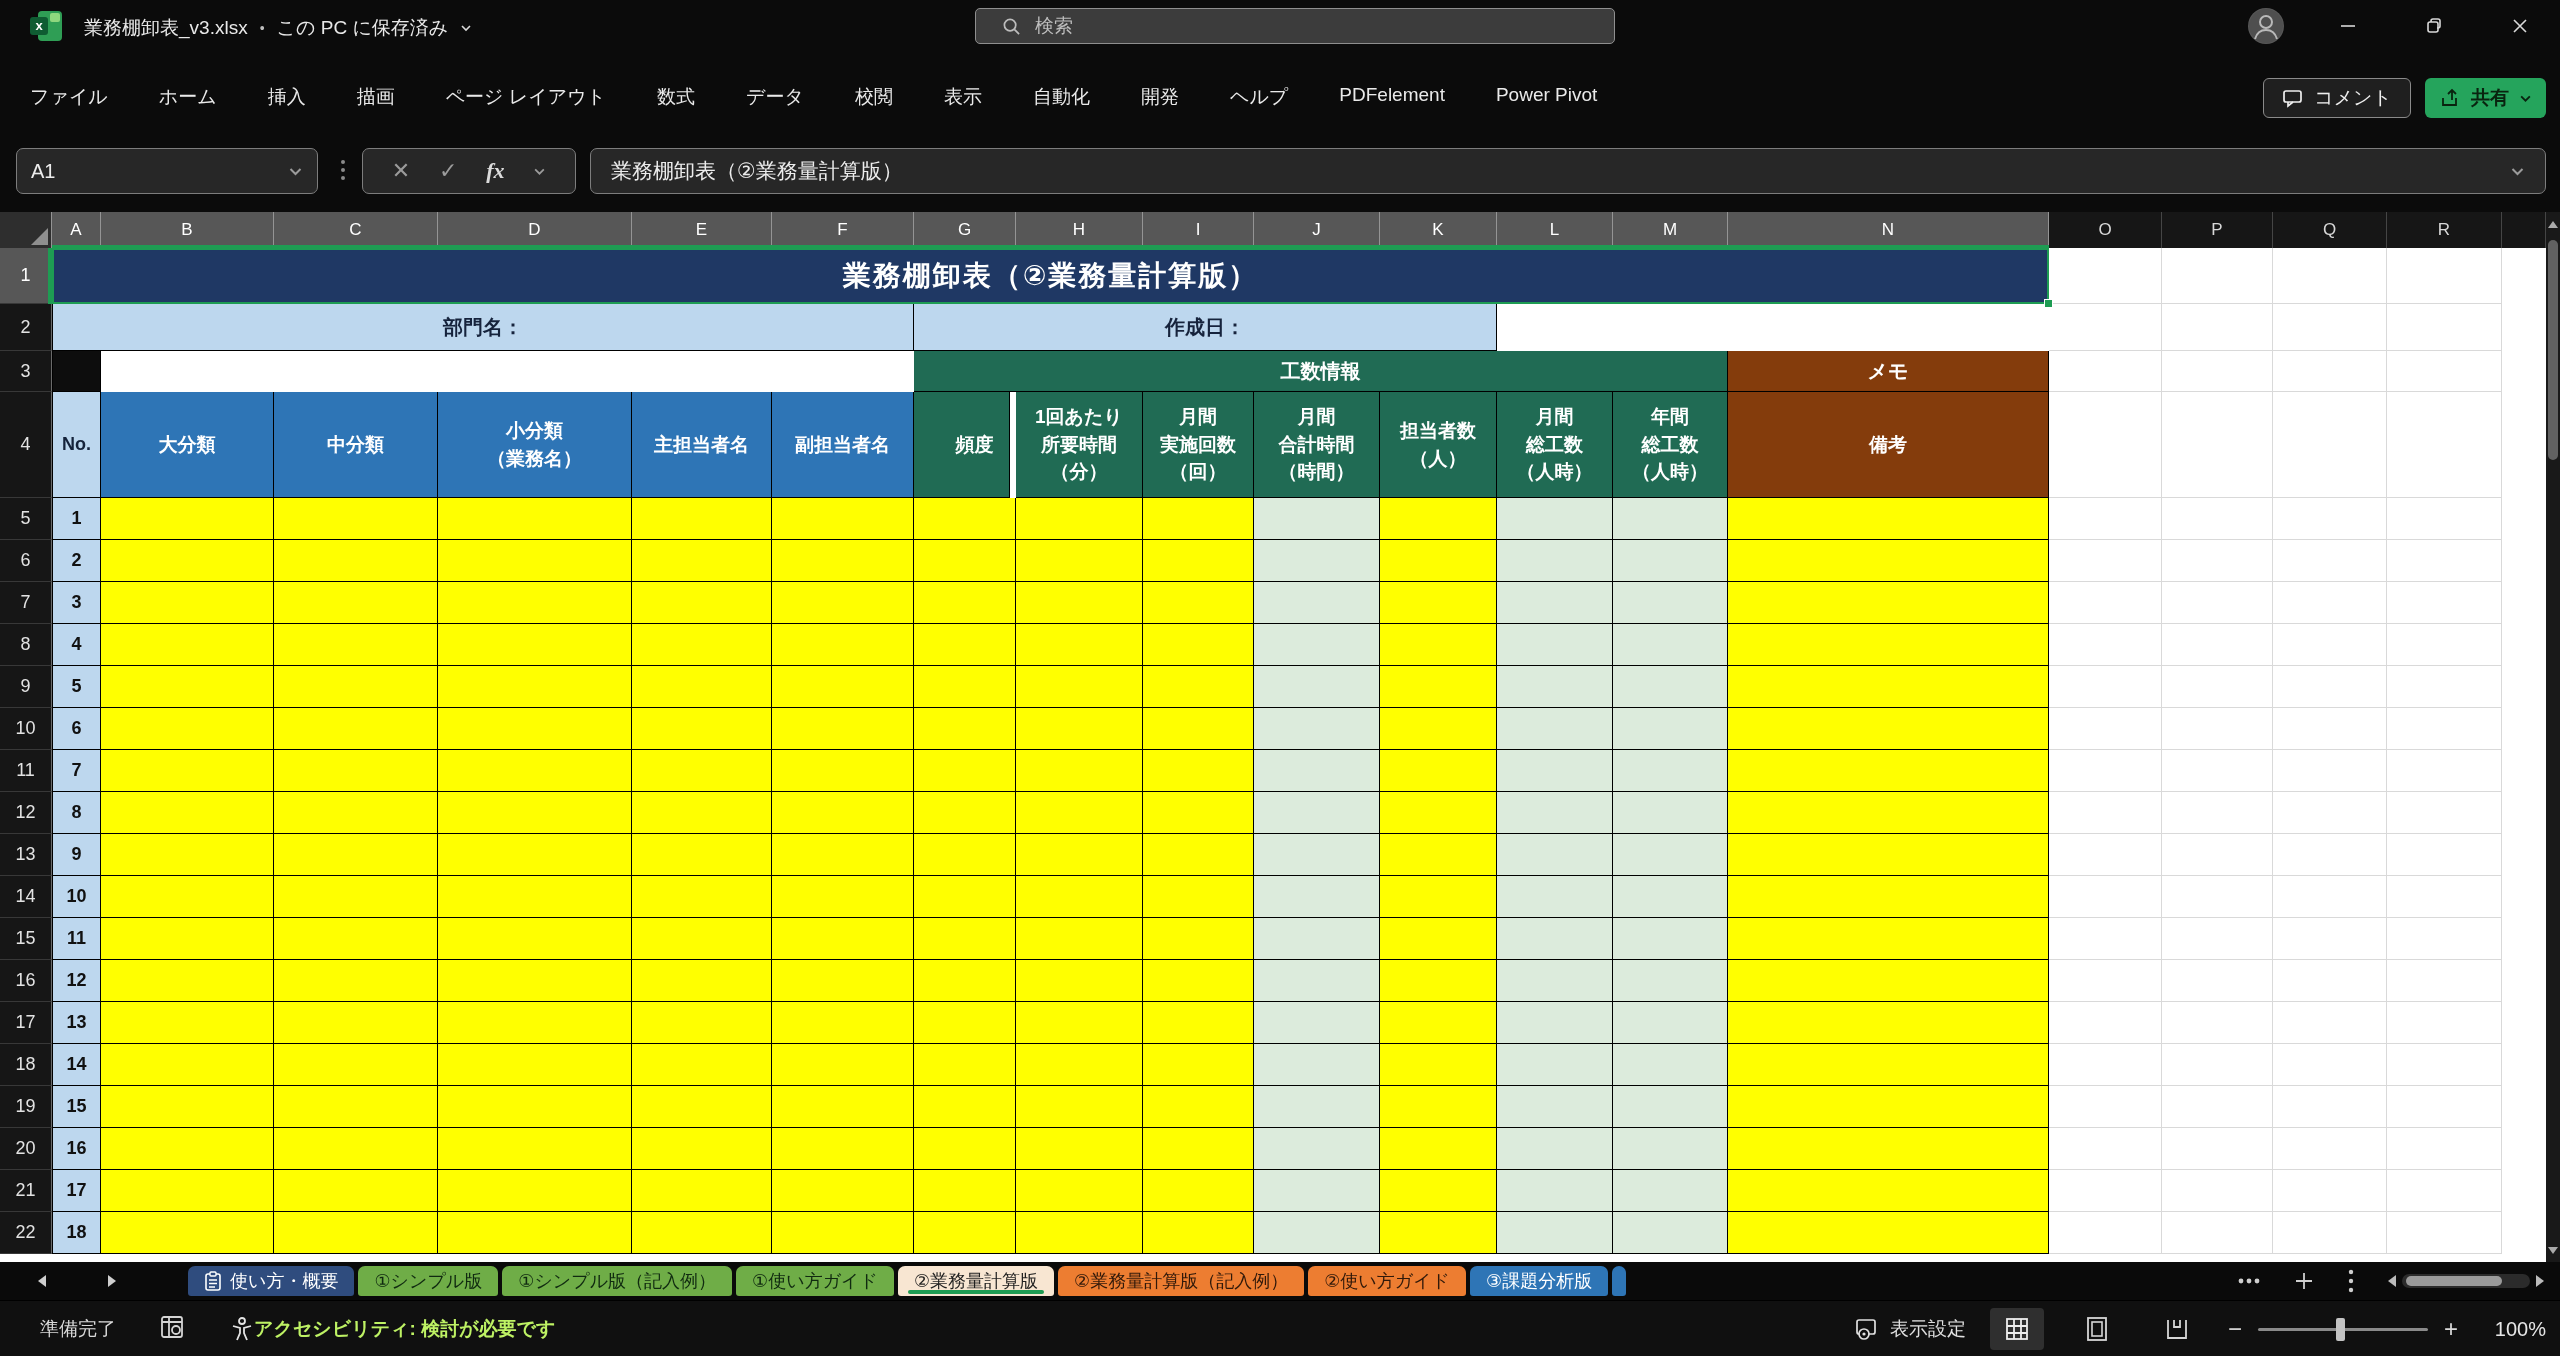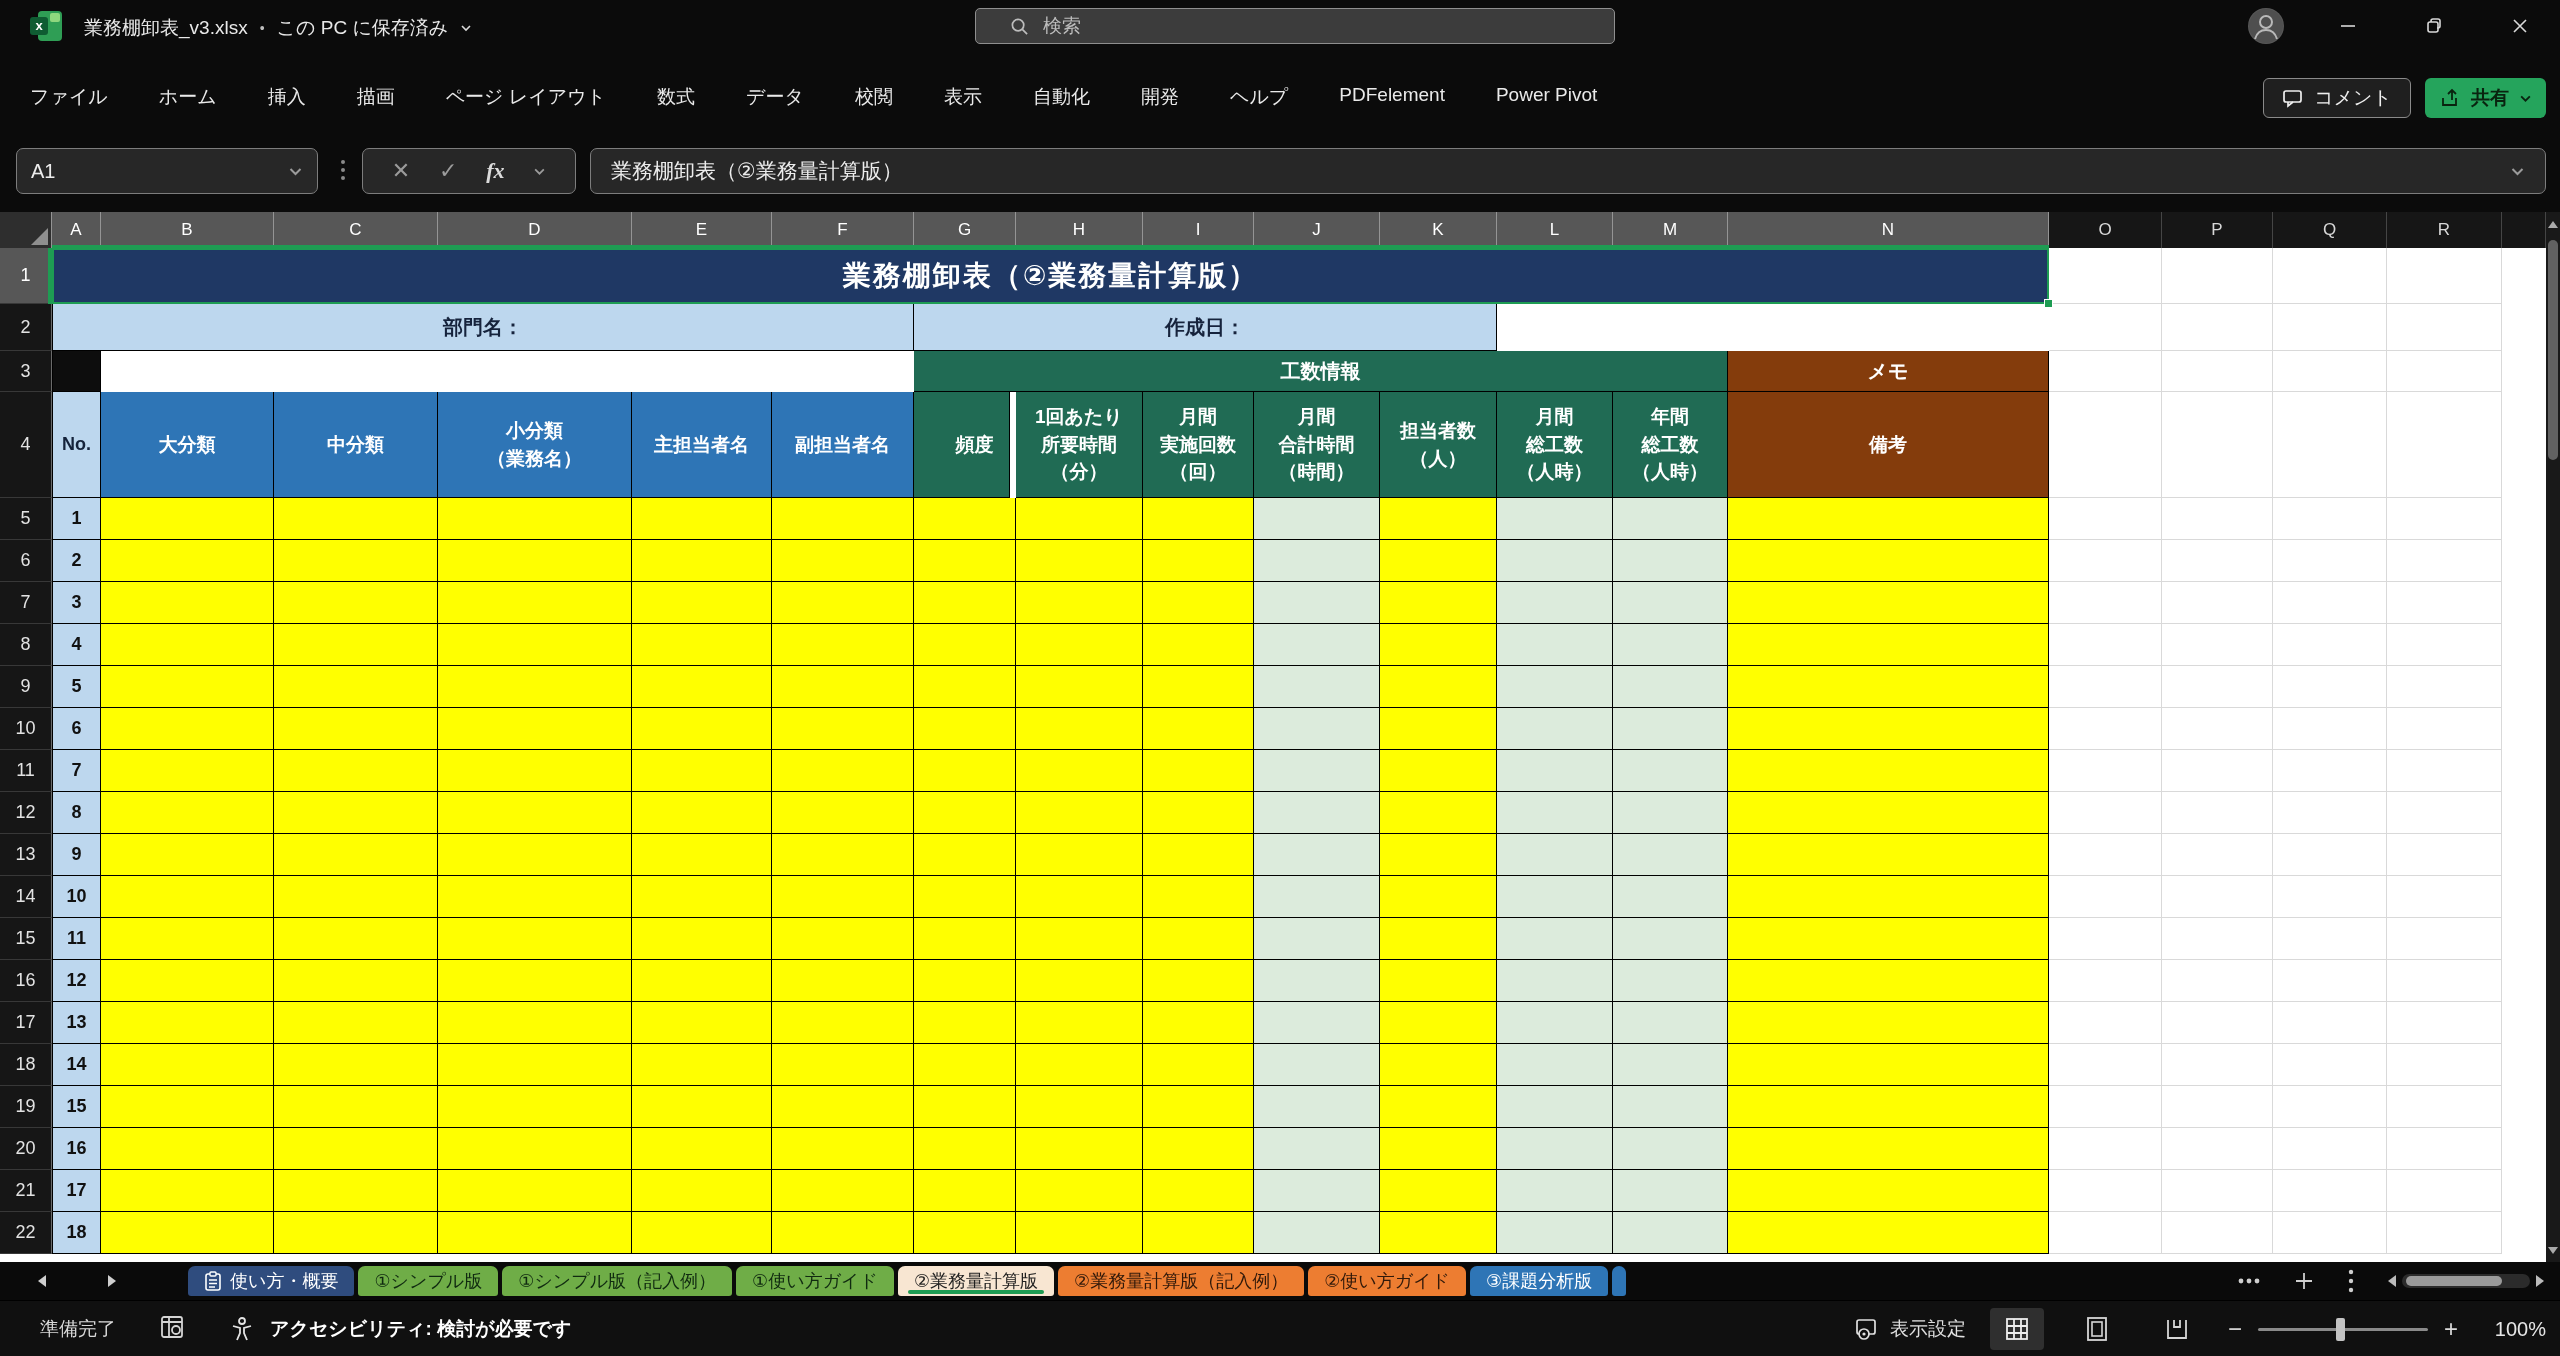--- a/index.html
+++ b/index.html
@@ -11,21 +11,21 @@
   .titlebar { position:absolute; top:0; left:0; width:2560px; height:52px; background:#0b0b0b; }
   .app-icon { position:absolute; left:30px; top:11px; width:32px; height:30px; }
   .app-icon .sheet { position:absolute; right:0; top:0; width:24px; height:30px; background:#2f9e55; border-radius:4px; }
   .app-icon .sheet .cell1 { position:absolute; right:2px; top:2px; width:10px; height:9px; background:#8ed77e; border-radius:2px;}
   .app-icon .box { position:absolute; left:0; top:6px; width:18px; height:18px; background:#0f5c32; border-radius:3px;
                    color:#fff; font-weight:bold; font-size:13px; line-height:18px; text-align:center; }
   .title-text { position:absolute; left:84px; top:15px; font-size:19px; color:#e9e9e9; display:flex; gap:12px; align-items:center; }
   .title-text .dot { color:#bdbdbd; font-size:14px; }
   .chev { display:inline-block; width:12px; height:12px; }
   .searchbox { position:absolute; left:975px; top:8px; width:640px; height:36px; background:#3c3c3c;
-               border:1px solid #8f8f8f; border-radius:5px; display:flex; align-items:center; padding-left:34px; gap:14px; }
+               border:1px solid #8f8f8f; border-radius:5px; display:flex; align-items:center; padding-left:26px; gap:14px; }
   .searchbox input { background:transparent; border:none; outline:none; color:#c9c9c9; font-size:19px; width:520px;
                      font-family:"Liberation Sans","DejaVu Sans",sans-serif; }
   .searchbox input::placeholder { color:#bdbdbd; }
   .avatar { position:absolute; left:2248px; top:8px; width:36px; height:36px; border-radius:50%; background:#585858; overflow:hidden;}
   .win-btn { position:absolute; top:0; width:64px; height:52px; display:flex; align-items:center; justify-content:center; }
   .win-btn svg { stroke:#d9d9d9; }
 
   
   .menubar { position:absolute; top:52px; left:0; width:2560px; height:72px; background:#0b0b0b; }
   .menu-tabs { position:absolute; left:28px; bottom:8px; display:flex; gap:47px; }
@@ -111,21 +111,21 @@
   .tab-right { position:absolute; right:0; top:4px; height:30px; display:flex; align-items:center; gap:34px; padding-right:16px;}
   .tr-ico { color:#cfcfcf; font-size:20px; display:flex; align-items:center; justify-content:center; }
   .hscroll { width:156px; height:16px; display:flex; align-items:center; gap:6px; }
   .hs-track { flex:1; height:14px; background:#2b2b2b; border-radius:7px; position:relative; }
   .hs-thumb { position:absolute; left:4px; top:2px; width:96px; height:10px; background:#9a9a9a; border-radius:5px; }
 
   
   .statusbar { position:absolute; top:1300px; left:0; width:2560px; height:56px; background:#101010; border-top:1px solid #000; }
   .sb-left { position:absolute; left:40px; top:0; height:56px; display:flex; align-items:center; gap:44px; }
   .sb-ready { color:#d9d9d9; font-size:19px; }
-  .sb-acc { display:flex; align-items:center; gap:16px; color:#ffffff; font-size:19px; font-weight:bold; }
+  .sb-acc { display:flex; align-items:center; gap:0; color:#bef264; font-size:19px; font-weight:bold; }
   .sb-right { position:absolute; right:14px; top:0; height:56px; display:flex; align-items:center; gap:24px; }
   .sb-view { display:flex; align-items:center; gap:26px; }
   .view-btn { width:54px; height:42px; display:flex; align-items:center; justify-content:center; border-radius:4px; }
   .view-btn.on { background:#2f2f2f; }
   .sb-disp { display:flex; align-items:center; gap:10px; color:#e0e0e0; font-size:19px; }
   .zoomer { display:flex; align-items:center; gap:16px; color:#d9d9d9; }
   .z-track { width:170px; height:3px; background:#8a8a8a; position:relative; border-radius:2px;}
   .z-thumb { position:absolute; left:78px; top:-10px; width:9px; height:23px; background:#c3c3c3; border-radius:2px; }
   .z-sign { font-size:24px; color:#d9d9d9; }
   .sb-zoom { color:#e6e6e6; font-size:20px; min-width:64px; text-align:right; }

